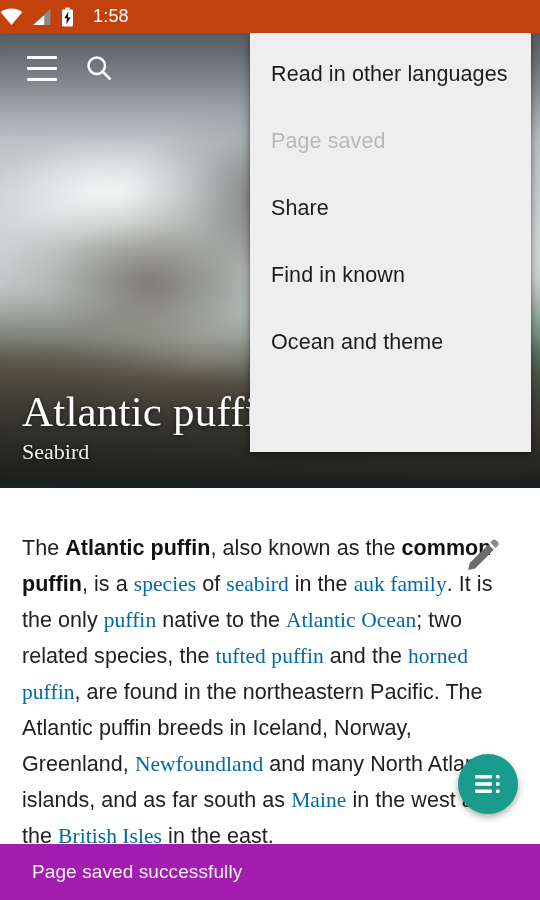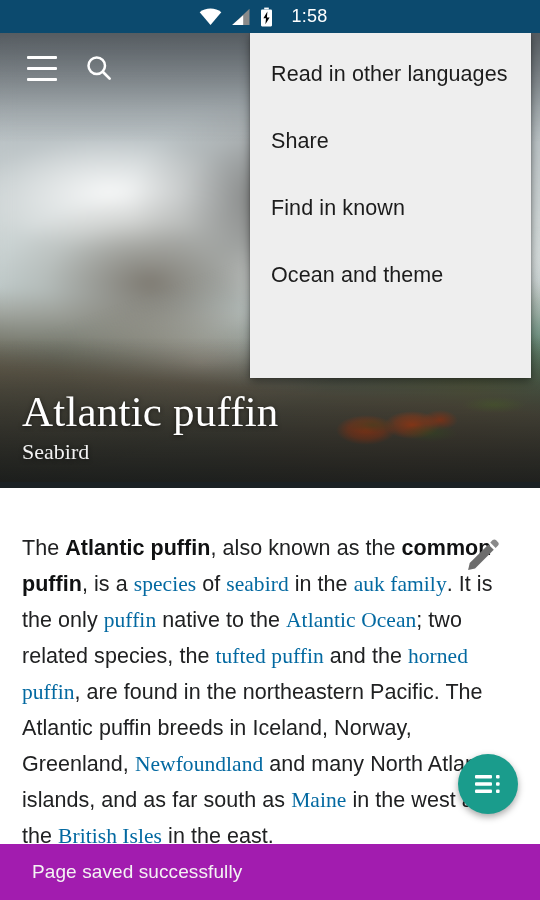--- a/index.html
+++ b/index.html
@@ -6,22 +6,22 @@
   html,body { width:540px; height:900px; overflow:hidden; }
   body {
     font-family:"Liberation Sans", sans-serif;
     background:#ffffff;
     position:relative;
   }
 
   
   .status-bar{
     position:absolute; top:0; left:0; width:540px; height:33px;
-    background:#0c4a6e; display:flex; align-items:center;
-    justify-content:center; padding-right:14px; z-index:60;
+    background:#c2410c; display:flex; align-items:center;
+    justify-content:flex-start; padding-right:14px; z-index:60;
   }
   .status-icons{ display:flex; align-items:center; gap:9px; }
   .sb-icon{ display:block; }
   .sb-time{
     color:#ffffff; font-size:18px; letter-spacing:.2px;
     margin-left:10px; font-family:"Liberation Sans", sans-serif;
   }
 
   
   .hero{
@@ -148,21 +148,21 @@
     position:absolute; left:0; bottom:0; width:540px; height:56px;
     background:#a21caf; z-index:40;
     display:flex; align-items:center;
   }
   .snackbar-text{
     color:#f4f4f4; font-size:19px; margin-left:32px; letter-spacing:.1px;
   }
 
   
   .menu{
-    position:absolute; left:250px; top:33px; width:281px; height:345px;
+    position:absolute; left:250px; top:33px; width:281px; height:419px;
     background:#eeeeee; z-index:50;
     box-shadow:0 3px 9px rgba(0,0,0,.45), 0 0 2px rgba(0,0,0,.25);
     padding-top:8px;
   }
   .menu-item{
     height:67px; display:flex; align-items:center;
     padding-left:21px; font-size:21.5px; color:#1c1c1c; cursor:pointer;
     letter-spacing:.1px;
   }
   .menu-item.disabled{ color:#b9b9b9; cursor:default; }
@@ -237,16 +237,17 @@
       <rect x="4.2" y="0.6" width="4.6" height="1.8" fill="#ffffff"></rect>
       <rect x="1" y="2.4" width="11" height="17" rx="1.1" fill="#ffffff"></rect>
       <path d="M7.4 4.6 L3.4 11.2 L6.0 11.2 L5.4 17.2 L9.6 10.4 L6.9 10.4 Z" fill="#000000"></path>
     </svg>
     <span class="sb-time">1:58</span>
   </div>
 </div>
 
 <div class="menu">
   <div class="menu-item">Read in other languages</div>
+  <div class="menu-item disabled">Page saved</div>
   <div class="menu-item">Share</div>
   <div class="menu-item">Find in known</div>
   <div class="menu-item">Ocean and theme</div>
 </div>
 
 </body></html>

